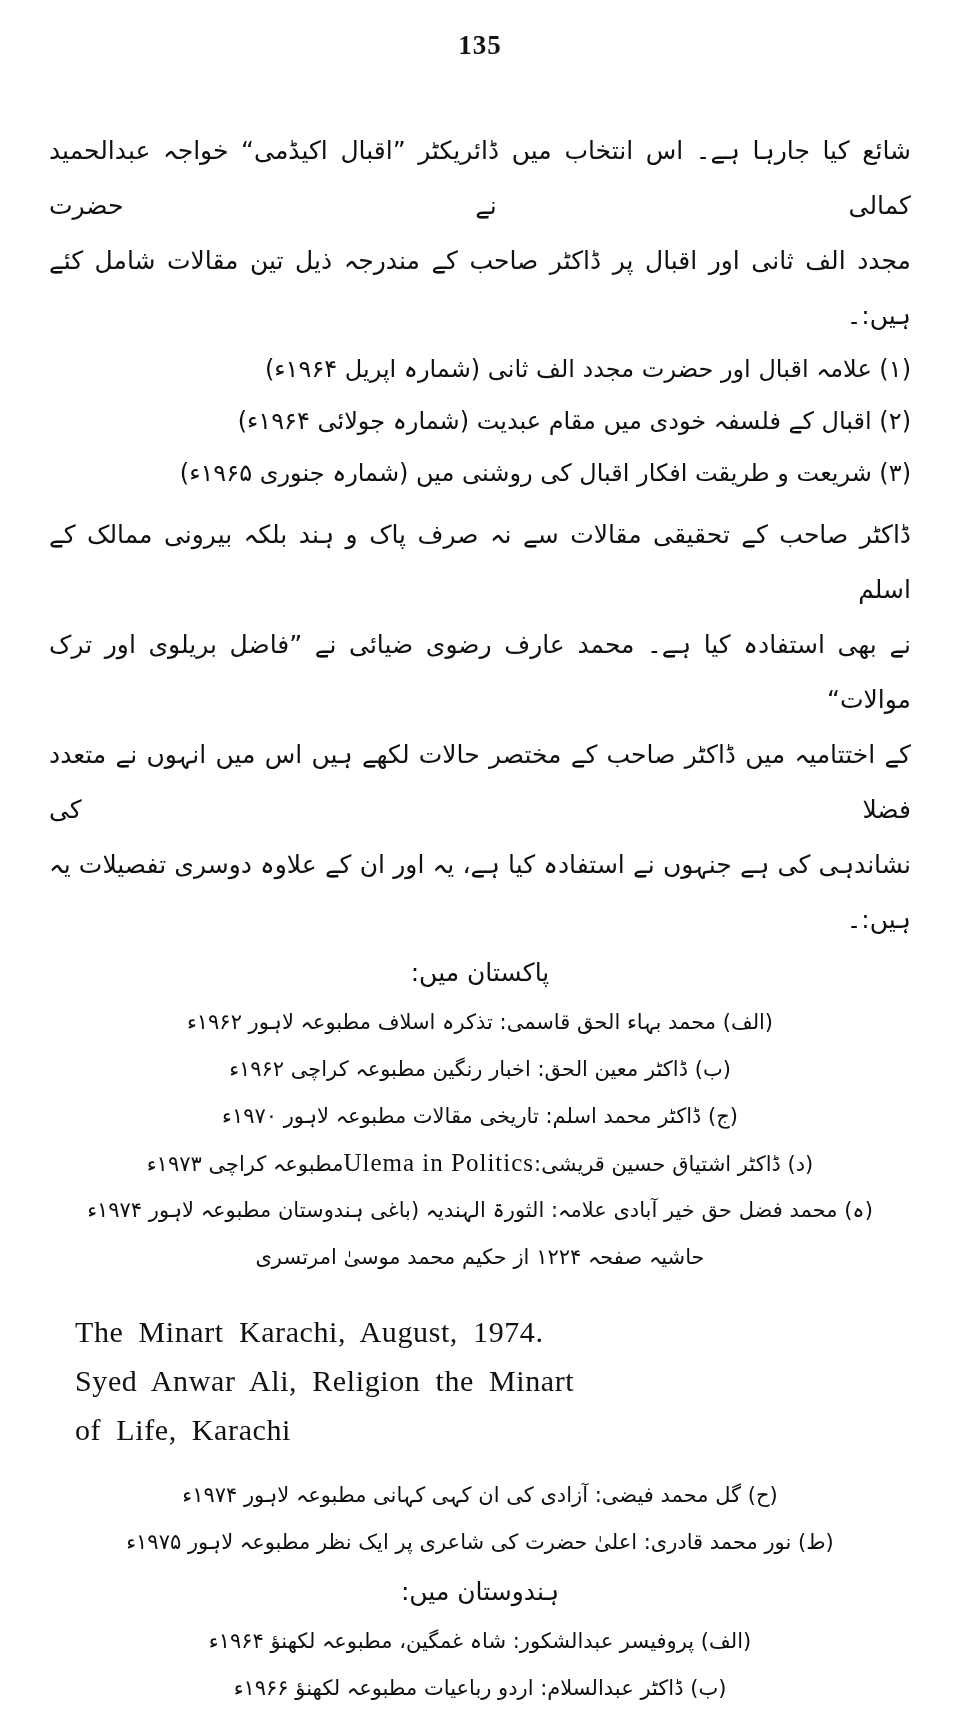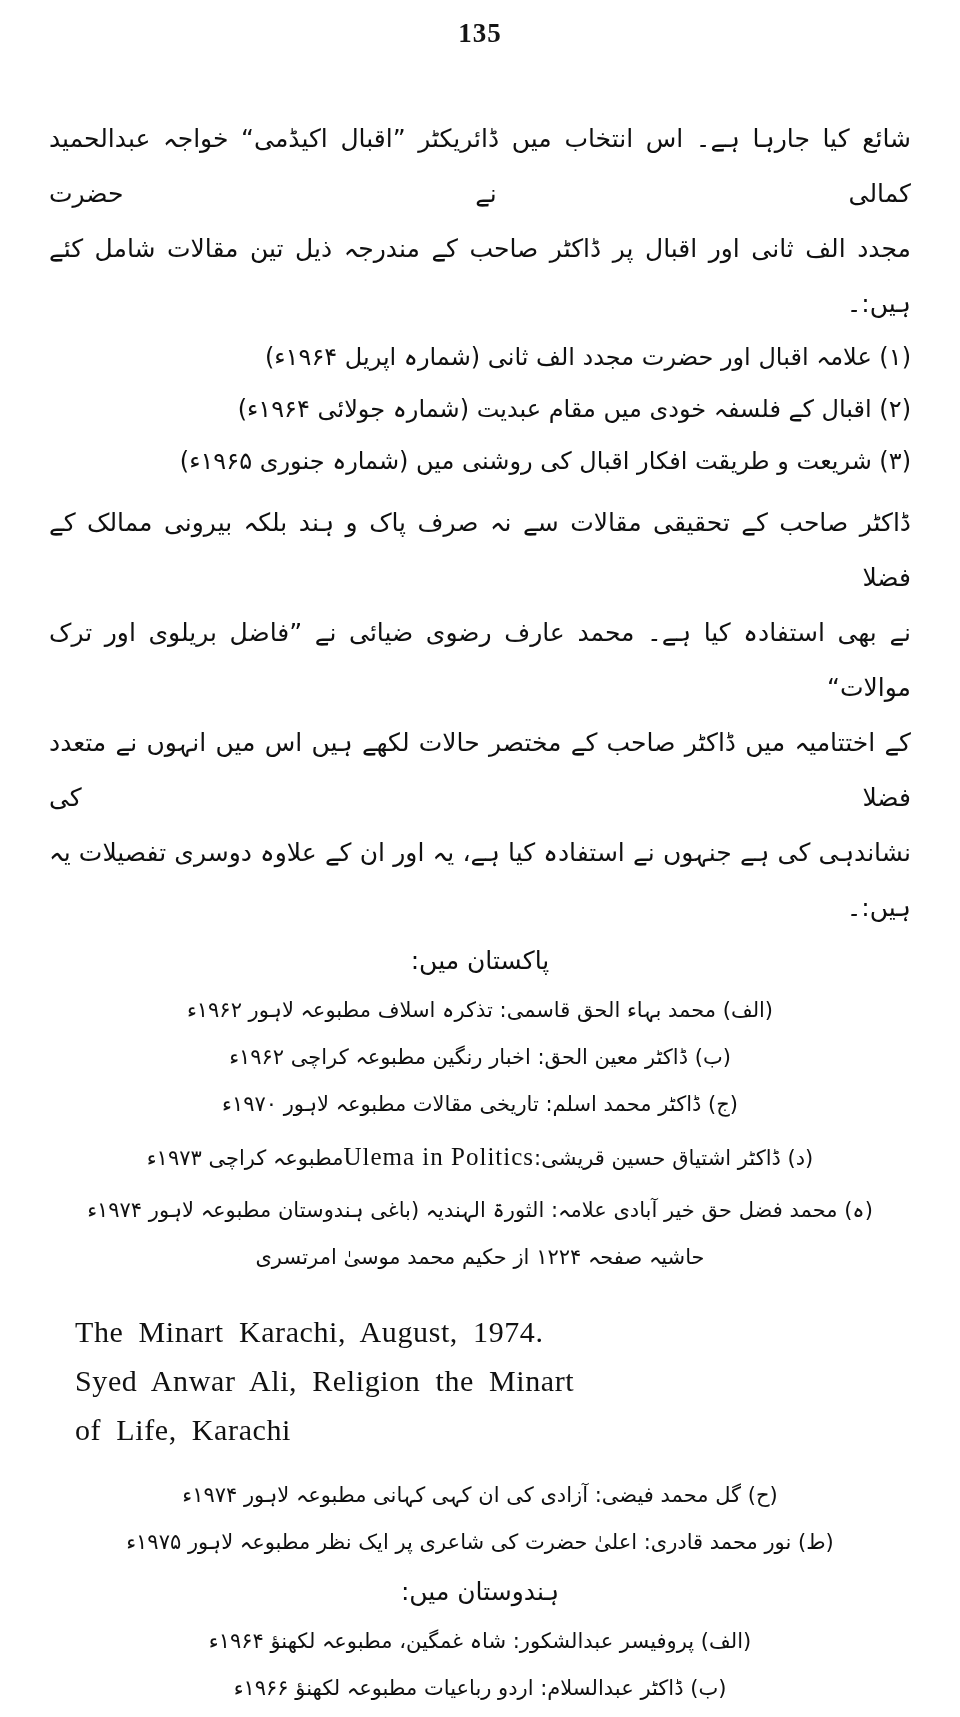--- a/index.html
+++ b/index.html
@@ -12,21 +12,21 @@
     height: 1717px;
     position: relative;
     font-family: "DejaVu Sans", sans-serif;
     color: #0d0d0d;
     overflow: hidden;
   }
   .page {
     position: relative;
     width: 960px;
     height: 1529px;
-    padding: 0;
+    padding: 12px;
     box-sizing: border-box;
   }
   .page-number {
     text-align: center;
     font-family: "Liberation Serif", serif;
     font-size: 27px;
     font-weight: 700;
     letter-spacing: 1px;
     padding-top: 18px;
     color: #141414;
@@ -74,21 +74,21 @@
     line-height: 47px;
     direction: rtl;
     text-align: center;
     white-space: nowrap;
   }
   .u-ref-line.ct {
     text-align: center;
   }
   .mixed-ref {
     font-size: 21px;
-    line-height: 57px;
+    line-height: 46px;
     direction: rtl;
     text-align: center;
     white-space: nowrap;
   }
   .mixed-ref .latin {
     font-family: "Liberation Serif", serif;
     font-size: 25px;
     letter-spacing: 1px;
     direction: ltr;
     unicode-bidi: embed;
@@ -128,21 +128,21 @@
 
     <div class="urdu-block">
       <div class="u-list-line">(۱) علامہ اقبال اور حضرت مجدد الف ثانی    (شمارہ اپریل ۱۹۶۴ء)</div>
       <div class="u-list-line">(۲) اقبال کے فلسفہ خودی میں مقام عبدیت (شمارہ جولائی ۱۹۶۴ء)</div>
       <div class="u-list-line">(۳) شریعت و طریقت افکار اقبال کی روشنی میں (شمارہ جنوری ۱۹۶۵ء)</div>
     </div>
 
     <div class="spacer-sm"></div>
 
     <div class="urdu-block">
-      <div class="u-line just">ڈاکٹر صاحب کے تحقیقی مقالات سے نہ صرف پاک و ہند بلکہ بیرونی ممالک کے فضلا</div>
+      <div class="u-line just">ڈاکٹر صاحب کے تحقیقی مقالات سے نہ صرف پاک و ہند بلکہ بیرونی ممالک کے اسلم</div>
       <div class="u-line just">نے بھی استفادہ کیا ہے۔ محمد عارف رضوی ضیائی نے ”فاضل بریلوی اور ترک موالات“</div>
       <div class="u-line just">کے اختتامیہ میں ڈاکٹر صاحب کے مختصر حالات لکھے ہیں اس میں انہوں نے متعدد فضلا کی</div>
       <div class="u-line just">نشاندہی کی ہے جنہوں نے استفادہ کیا ہے، یہ اور ان کے علاوہ دوسری تفصیلات یہ ہیں:۔</div>
     </div>
 
     <div class="urdu-block">
       <div class="u-sub-heading">پاکستان میں:</div>
     </div>
 
     <div class="urdu-block">

